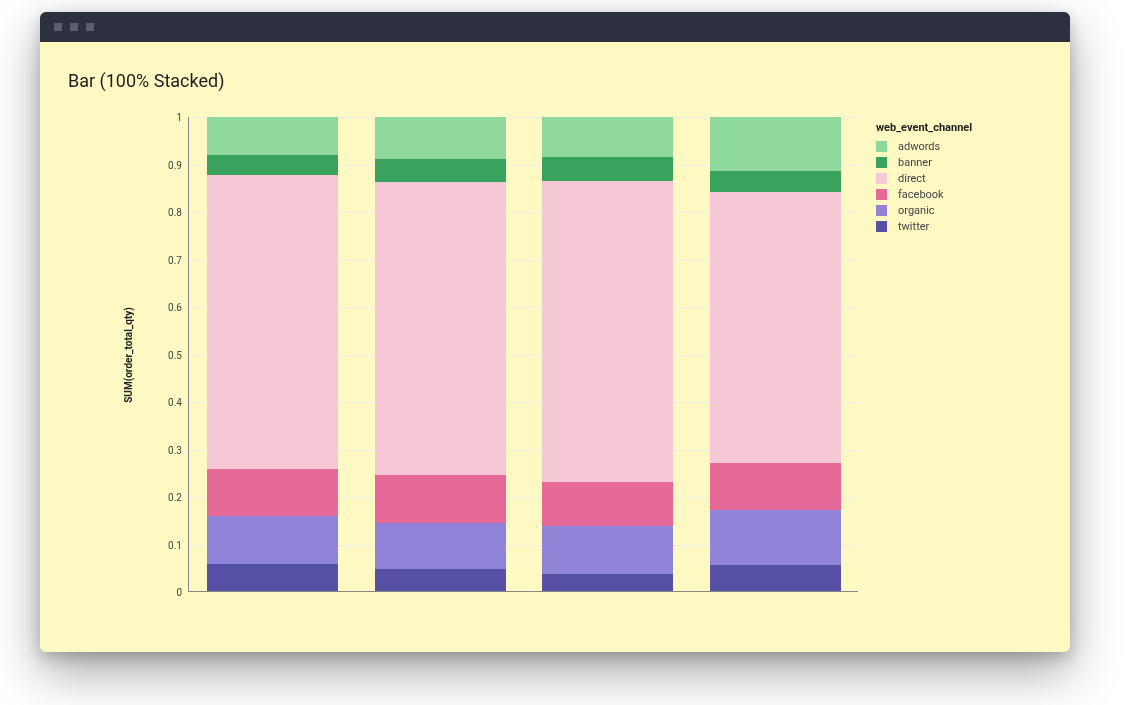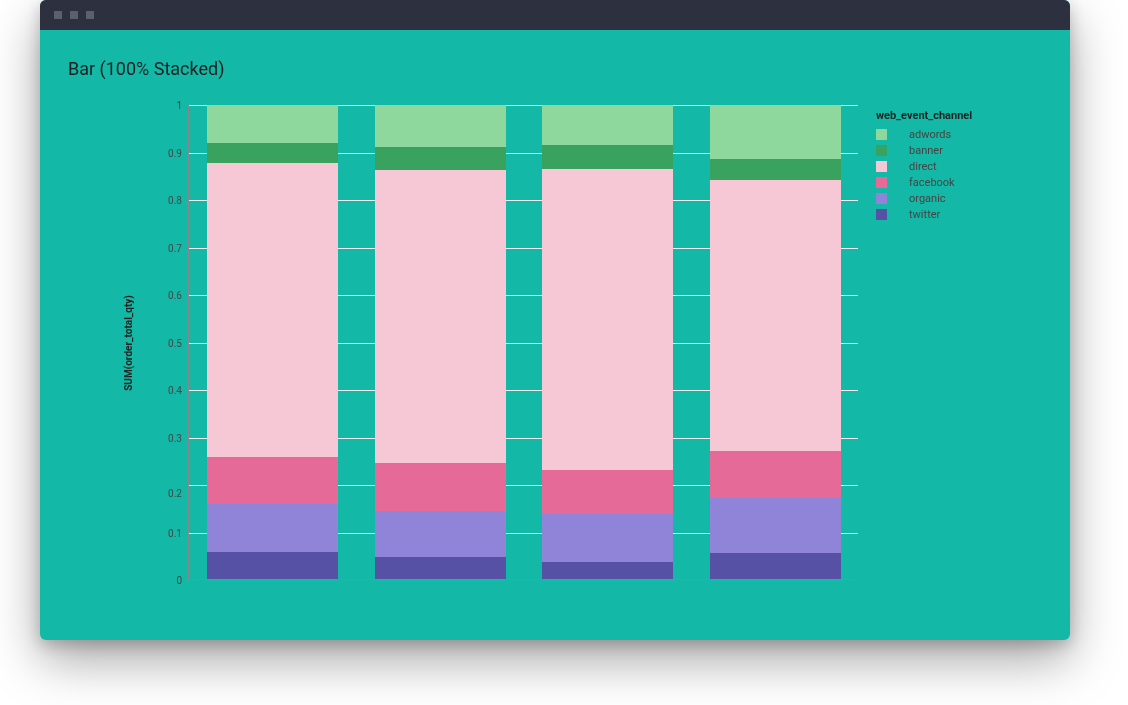--- a/index.html
+++ b/index.html
@@ -6,24 +6,24 @@
   body {
     font-family: -apple-system, BlinkMacSystemFont, "Segoe UI", Roboto, Helvetica, Arial, sans-serif;
     background: transparent;
     width: 1128px;
     height: 705px;
     position: relative;
   }
   .window {
     position: absolute;
     left: 40px;
-    top: 0;
+    top: 12px;
     width: 1030px;
     height: 640px;
-    background: #14b8a6;
+    background: #fef9c3;
     border-radius: 6px;
     overflow: hidden;
     box-shadow: 0 20px 50px rgba(0,0,0,0.35), 0 5px 15px rgba(0,0,0,0.2);
   }
   .titlebar {
     height: 30px;
     background: #2d303e;
     display: flex;
     align-items: center;
     padding-left: 14px;
@@ -130,21 +130,21 @@
   }
   .legend-title {
     font-size: 11px;
     font-weight: 700;
     color: #222;
     margin-bottom: 6px;
   }
   .legend-item {
     display: flex;
     align-items: center;
-    gap: 22px;
+    gap: 11px;
     font-size: 11px;
     color: #444;
     margin-bottom: 3px;
   }
   .legend-swatch {
     width: 11px; height: 11px;
     flex: none;
   }
 </style>
 </head>
@@ -158,21 +158,21 @@
   </div>
   <div class="content">
     <div class="chart-title">Bar (100% Stacked)</div>
     <div class="chart-wrap">
 
       <div class="y-axis">
         <div class="y-title">SUM(order_total_qty)</div>
 
       <div class="y-tick" style="top: 475px;">0</div>
           <div class="y-tick" style="top: 427.5px;">0.1</div>
-          <div class="y-tick" style="top: 380px; margin-top: 8px;">0.2</div>
+          <div class="y-tick" style="top: 380px;">0.2</div>
           <div class="y-tick" style="top: 332.5px;">0.3</div>
           <div class="y-tick" style="top: 285px;">0.4</div>
           <div class="y-tick" style="top: 237.5px;">0.5</div>
           <div class="y-tick" style="top: 190px;">0.6</div>
           <div class="y-tick" style="top: 142.5px;">0.7</div>
           <div class="y-tick" style="top: 95px;">0.8</div>
           <div class="y-tick" style="top: 47.5px;">0.9</div>
           <div class="y-tick" style="top: 0px;">1</div>
         </div>
 

